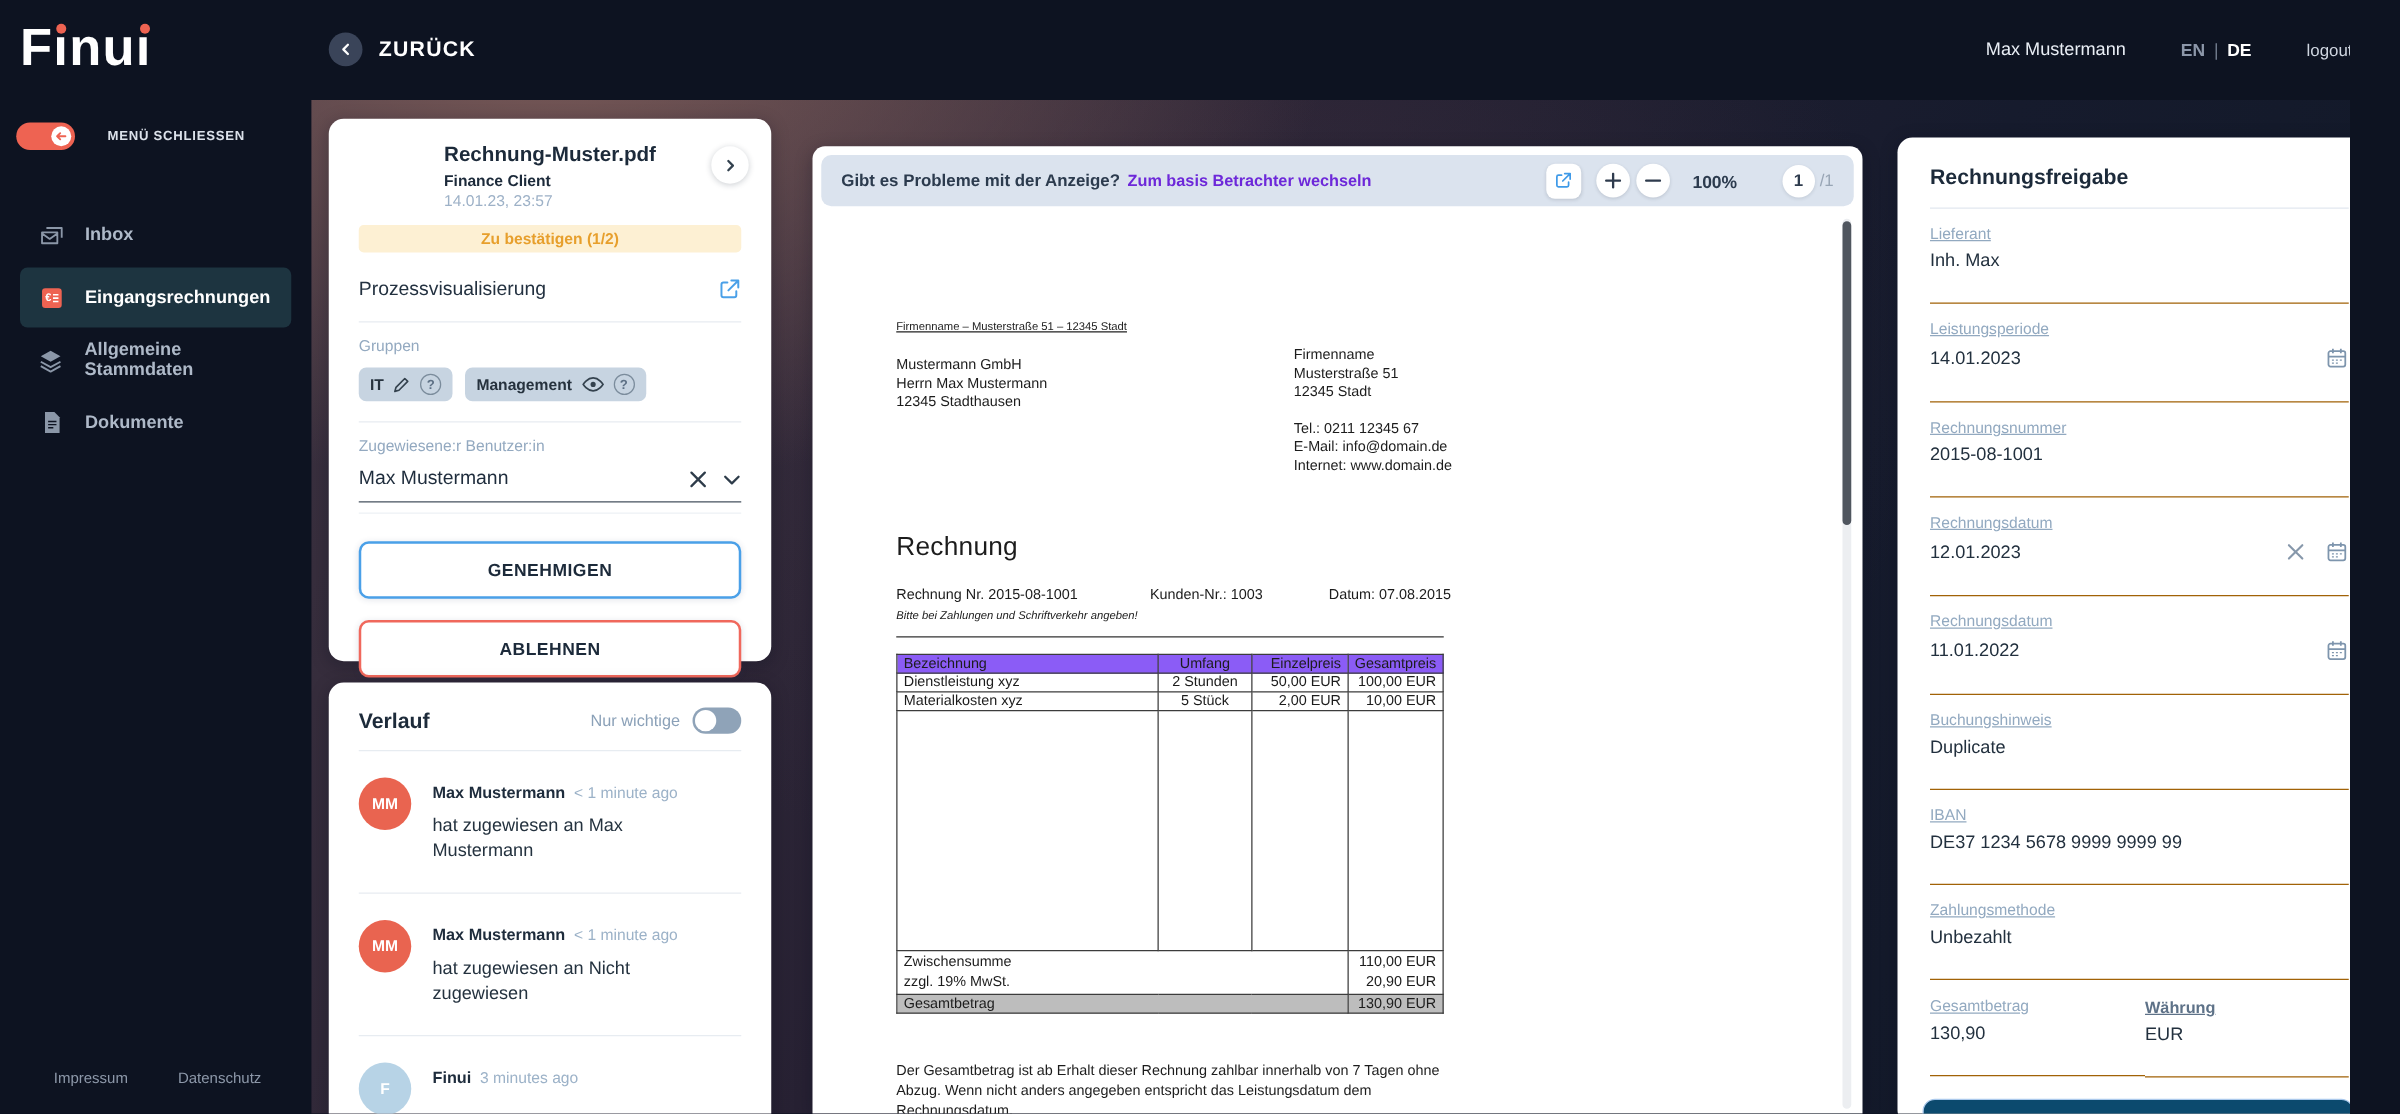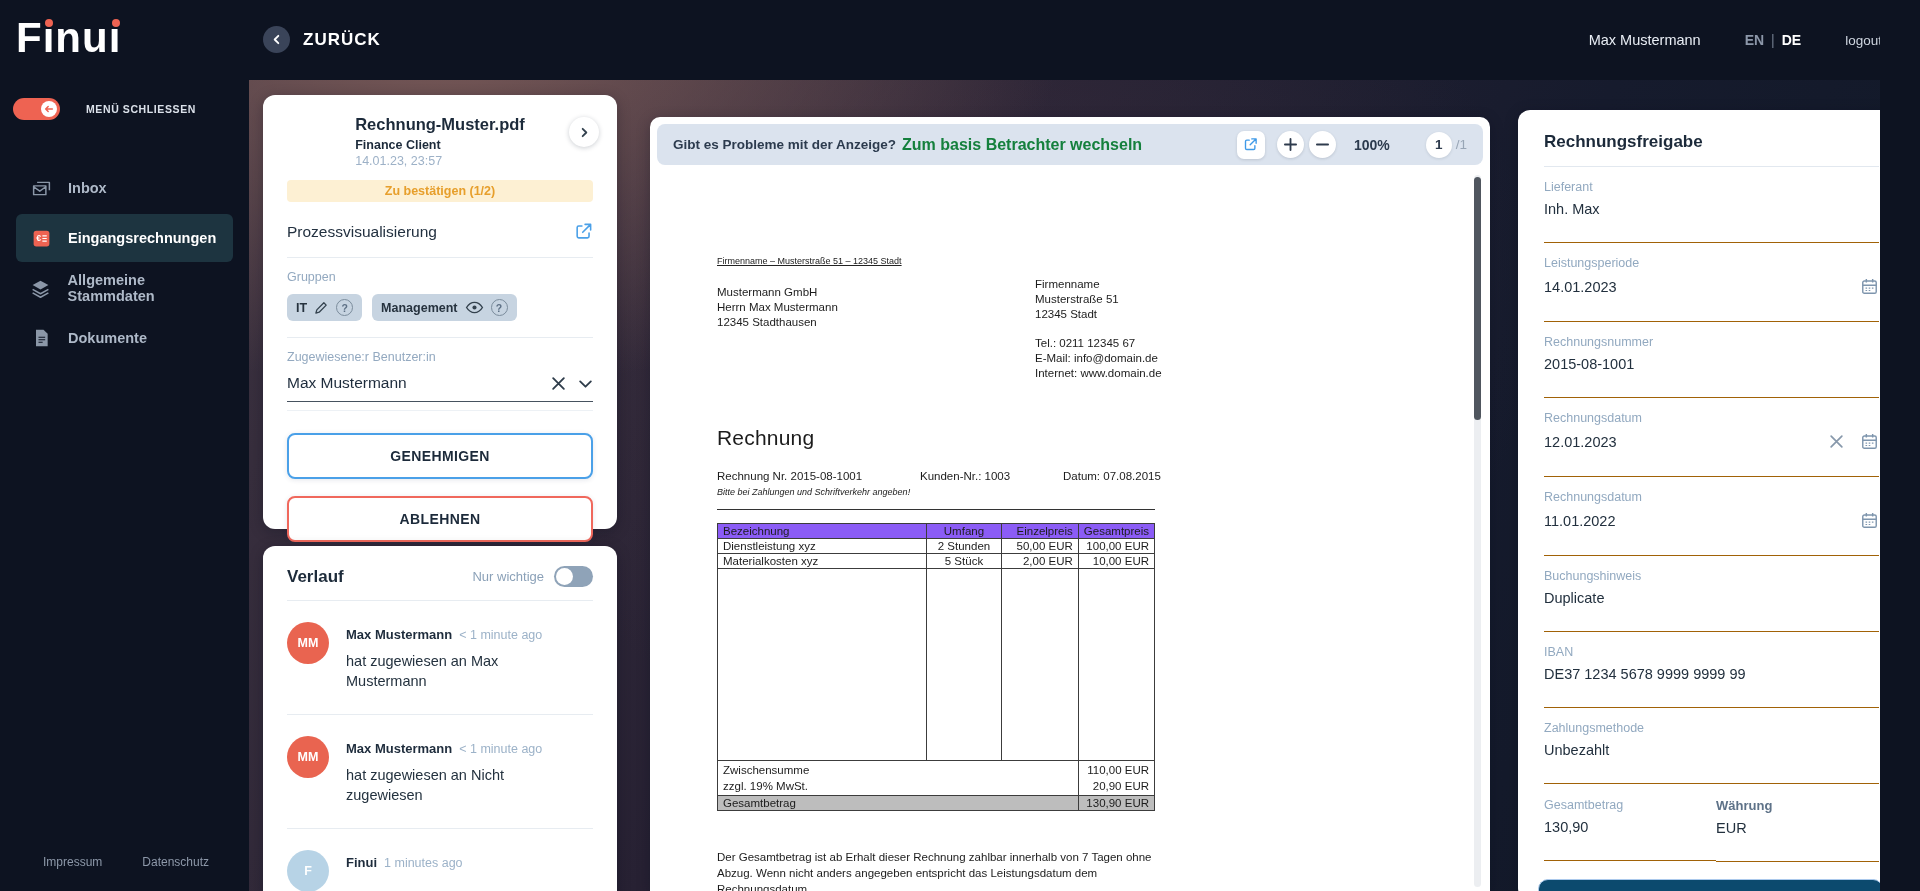--- a/index.html
+++ b/index.html
@@ -92,21 +92,21 @@
   .h-body { margin-left:17px; padding-top:3px; }
   .h-name { font-size:13px; font-weight:700; color:#1e2c3c; }
   .h-time { font-size:12.5px; color:#9cb2c8; margin-left:7px; font-weight:400; }
   .h-text { margin-top:9px; font-size:14.5px; color:#24323f; line-height:1.35; width:225px; }
 
   
   .viewer { left:401px; top:37px; width:840px; height:774px; border-radius:10px 10px 0 0; padding:0; }
   .notice-bar { position:absolute; left:7px; right:7px; top:7px; height:41px; background:#dbe3ee; border-radius:8px;
     display:flex; align-items:center; padding:0 10px 0 16px; }
   .notice-text { font-size:13.5px; font-weight:700; color:#2c3b4e; }
-  .notice-link { font-size:16px; font-weight:700; color:#15803d; margin-left:6px; cursor:pointer; }
+  .notice-link { font-size:13px; font-weight:700; color:#6d28d9; margin-left:6px; cursor:pointer; }
   .bar-controls { margin-left:auto; display:flex; align-items:center; }
   .icon-btn-sq { width:28px; height:28px; border-radius:7px; background:#fff; display:flex; align-items:center; justify-content:center;
     cursor:pointer; box-shadow:0 1px 3px rgba(20,30,50,.15); }
   .circle-btn { width:27px; height:27px; border-radius:50%; background:#fff; display:flex; align-items:center; justify-content:center;
     cursor:pointer; box-shadow:0 1px 3px rgba(20,30,50,.15); }
   .zoom-level { font-size:14px; font-weight:700; color:#2c3b4e; margin:0 0 0 18px; }
   .page-group { display:flex; align-items:center; margin-left:36px; margin-right:6px; gap:4px; }
   .page-current { width:26px; height:26px; border-radius:50%; background:#fff; display:flex; align-items:center; justify-content:center;
     font-size:13.5px; font-weight:700; color:#2e3b4d; cursor:pointer; box-shadow:0 1px 3px rgba(20,30,50,.12); }
   .page-total { font-size:13.5px; color:#98a5b5; }
@@ -133,21 +133,21 @@
   .pdf-table td.c { text-align:center; } .pdf-table td.r { text-align:right;margin-left:12px; }
   .pdf-table .pt-fill td { height:192px; }
   .pdf-table .pt-sub td div { line-height:16px; }
   .pdf-table .pt-total td { background:#bdbdbd; }
   .pdf-terms { margin-top:38px; font-size:11.5px; line-height:16px; width:472px; }
 
   
   .approval { left:1269px; top:30px; width:387px; height:790px; padding:22px 26px; border-radius:12px; }
   .ap-title { font-size:17px; font-weight:700; color:#1c2a3a; padding-bottom:14px; border-bottom:1px solid #e2e8ef; }
   .field { margin-top:13px; }
-  .field-label { font-size:12.5px; color:#92a9c0; }
+  .field-label { font-size:12.5px; color:#92a9c0;text-decoration:underline; }
   .field-value-row { display:flex; align-items:center; margin-top:7px; padding-bottom:25px; border-bottom:1px solid #a16207; cursor:text; }
   .field-value { flex:1; font-size:14.5px; color:#22303e; }
   .field-icons { display:flex; align-items:center; gap:16px; }
   .amount-row { display:flex; margin-top:14px; }
   .amount-col { width:172px; }
   .currency-col { width:163px; }
   .currency-col .field-label { color:#5e7288; font-size:13px; font-weight:700; }
   .pos-box { margin-top:17px; margin-left:-6px; margin-right:-4px; background:#0c4a6e; border:1.5px solid #abc9ec; border-radius:10px;
     padding:22px 12px 14px; height:122px; overflow:hidden; }
   .id-pill { display:inline-block; background:#d7dde4; color:#7f8a99; font-size:12px; font-weight:700;
@@ -323,21 +323,21 @@
       <div class="h-entry">
         <span class="avatar">MM</span>
         <span class="h-body">
           <span class="h-name">Max Mustermann</span><span class="h-time">&lt; 1 minute ago</span>
           <div class="h-text">hat zugewiesen an Nicht zugewiesen</div>
         </span>
       </div>
       <div class="h-entry last">
         <span class="avatar sys">F</span>
         <span class="h-body">
-          <span class="h-name">Finui</span><span class="h-time">1 minutes ago</span>
+          <span class="h-name">Finui</span><span class="h-time">3 minutes ago</span>
         </span>
       </div>
     </div>
 
     <div class="card viewer">
       <div class="notice-bar">
         <span class="notice-text">Gibt es Probleme mit der Anzeige?</span>
         <span class="notice-link">Zum basis Betrachter wechseln</span>
         <span class="bar-controls">
           <span class="icon-btn-sq">

